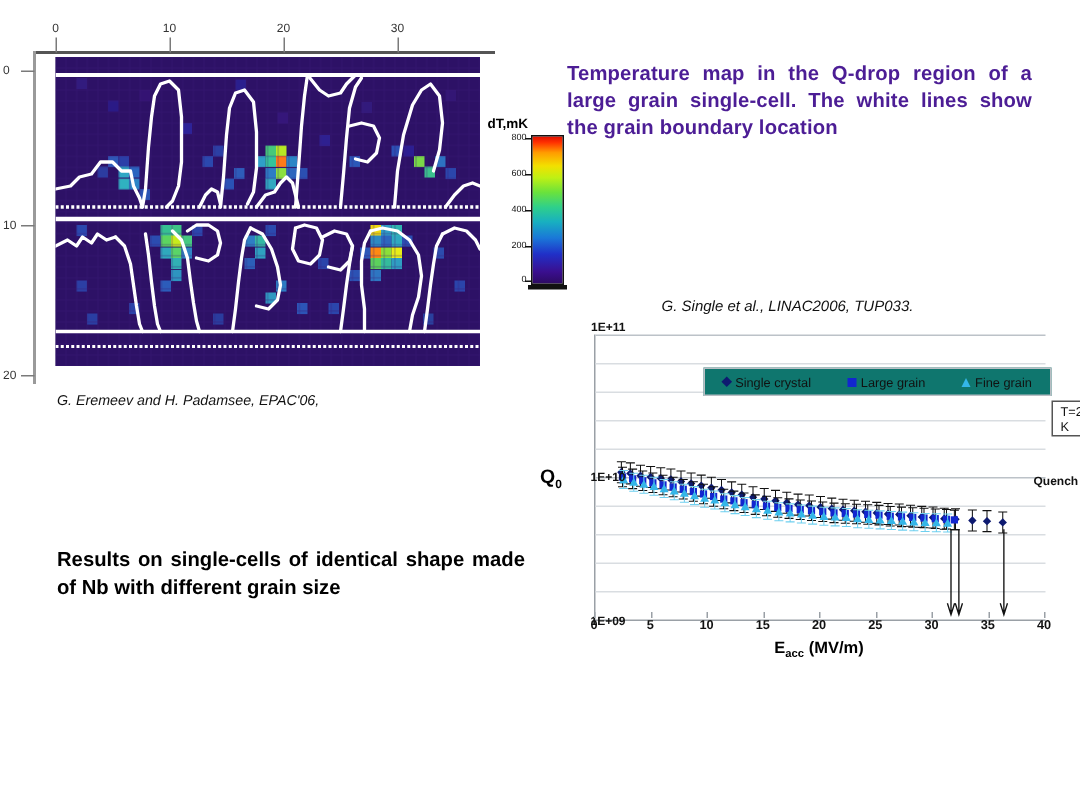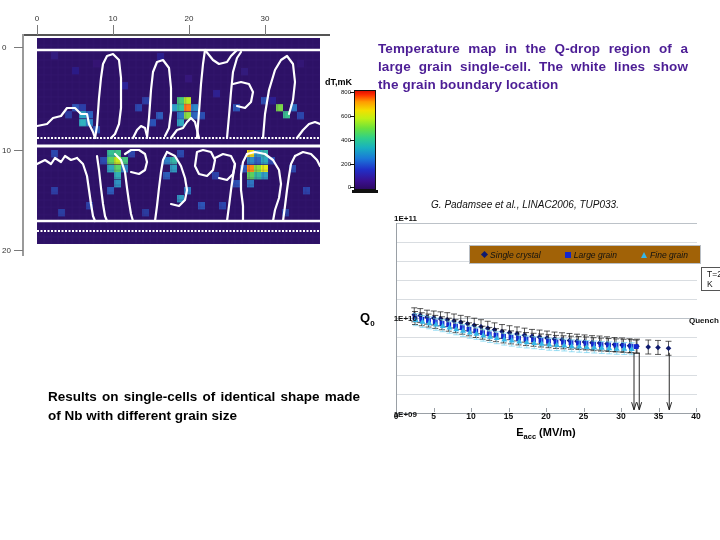--- a/index.html
+++ b/index.html
@@ -45,38 +45,38 @@
     text-align:justify;line-height:1.33;letter-spacing:.1px;
   }
 
   #cite-right{left:380px;top:199px;width:290px;text-align:center;
     font-size:10px;font-style:italic;color:#111;}
 
   
   #cite-left{left:38px;top:258px;width:290px;font-size:9.5px;font-style:italic;color:#111;line-height:2.0;}
 
   
-  #results-block{left:48px;top:364px;width:312px;margin-top:24px;}
+  #results-block{left:38px;top:364px;width:312px;}
   #results-block p{margin:0;font-size:13.5px;font-weight:bold;color:#000;text-align:justify;line-height:1.38;}
 
   
   #chart-panel{left:338px;top:218px;width:382px;height:232px;}
   #chart-plot{position:absolute;left:58px;top:5px;width:300px;height:190px;
      border-left:1px solid #9aa0a6;border-bottom:1px solid #9aa0a6;background:#fff;}
   .gridline{position:absolute;left:0;width:300px;height:1px;background:#d9dde1;}
   .gridline.major{background:#bcc2c8;}
   .ylab{position:absolute;font-size:8px;font-weight:bold;color:#111;right:303px;transform:translateY(-50%);white-space:nowrap;}
   .xlab{position:absolute;font-size:8.5px;font-weight:bold;color:#111;top:193px;transform:translateX(-50%);}
   .xtickm{position:absolute;top:190px;width:1px;height:4px;background:#9aa0a6;}
   #yaxis-title{position:absolute;left:2px;top:92px;font-size:13px;font-weight:bold;color:#000;margin-left:20px;}
   #yaxis-title sub{font-size:8px;}
   #xaxis-title{position:absolute;left:208px;top:208px;font-size:11px;font-weight:bold;color:#000;transform:translateX(-50%);}
   #xaxis-title sub{font-size:7.5px;}
   #legend-box{position:absolute;left:72px;top:22px;width:230px;height:17px;
-     border:1px solid #b9bec4;background:#a16207;display:flex;align-items:center;justify-content:space-around;font-style:italic;}
+     border:1px solid #b9bec4;background:#0f766e;display:flex;align-items:center;justify-content:space-around;}
   .leg-item{display:flex;align-items:center;gap:3px;font-size:8.5px;color:#111;}
   .leg-m{width:6px;height:6px;}
   .leg-m.diamond{background:#0e1a70;transform:rotate(45deg);width:5px;height:5px;}
   .leg-m.square{background:#1226cf;}
   .leg-m.tri{width:0;height:0;background:none;border-left:3.5px solid transparent;border-right:3.5px solid transparent;border-bottom:6px solid #34b6e8;}
   #tk-box{position:absolute;left:304px;top:44px;padding:1px 5px;border:1px solid #555;background:#fff;font-size:8.5px;color:#111;}
   #quench-lbl{position:absolute;left:282px;top:93px;font-size:8px;font-weight:bold;color:#111;padding-left:10px;}
 </style>
 </head>
 <body>
@@ -267,23 +267,24 @@
   <span class="cb-lbl" style="top:86px;">200</span>
   <span class="cb-tick" style="top:86px;"></span>
   <span class="cb-lbl" style="top:109px;">0</span>
   <span class="cb-tick" style="top:109px;"></span>
 </div>
 
 <div class="abs" id="desc-block">
   <p>Temperature map in the Q-drop region of a large grain single-cell. The white lines show the grain boundary location</p>
 </div>
 
-<div class="abs" id="cite-right">G. Padamsee et al., LINAC2006, TUP033.</div>
+<div class="abs" id="cite-right">G. Single et al., LINAC2006, TUP033.</div>
 
 <div class="abs" id="cite-left">
+  <div>G. Eremeev and H. Padamsee, EPAC'06,</div>
 </div>
 
 <div class="abs" id="results-block">
   <p>Results on single-cells of identical shape made of Nb with different grain size</p>
 </div>
 
 <div class="abs" id="chart-panel">
 
   <div id="yaxis-title">
     <span>Q</span><sub>0</sub>

